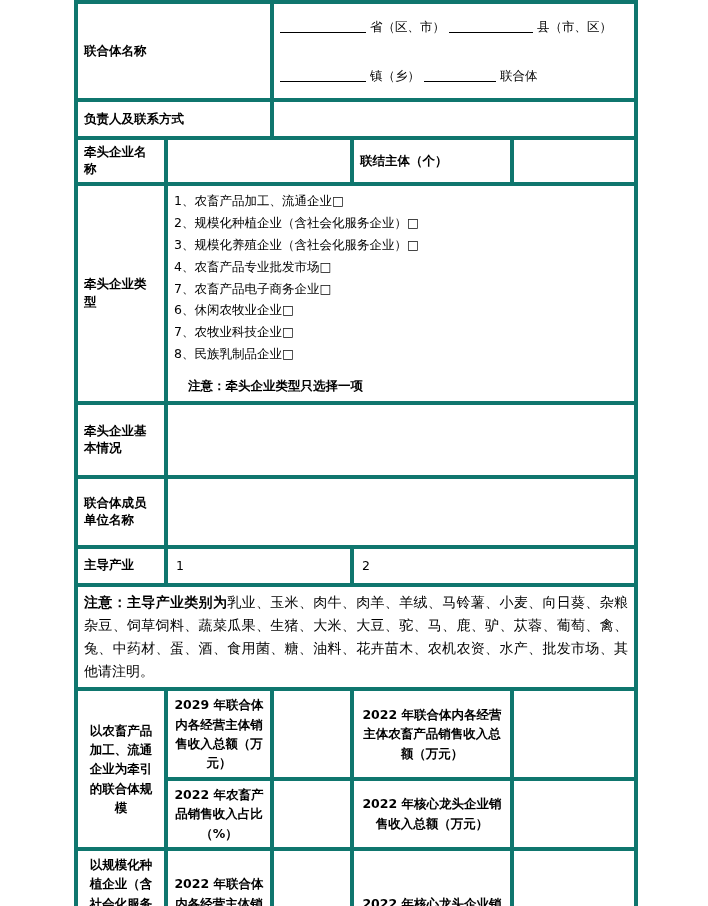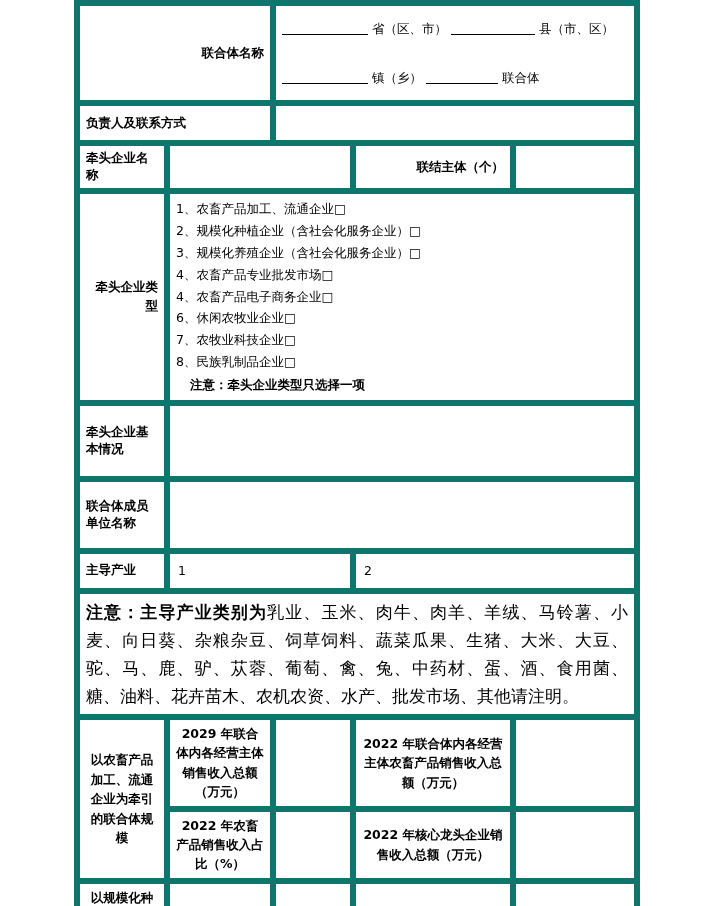--- a/index.html
+++ b/index.html
@@ -32,26 +32,26 @@
     font-family: "DejaVu Sans", "Liberation Sans", sans-serif;
   }
   table.form {
     width: 560px;
     border-collapse: collapse;
     table-layout: fixed;
     font-size: 12.5px;
     font-family: "DejaVu Sans", "Liberation Sans", sans-serif;
   }
   table.form td {
-    border: 6px solid #0f766e;
+    border: 4px solid #0f766e;
     padding: 4px 6px;
     vertical-align: middle;
   }
   .lbl {
-    text-align: right;
+    text-align: left;
     font-weight: bold;
     line-height: 1.5;
   }
   .lbl-left {
     text-align: left;
     font-weight: bold;
     padding-left: 8px;
   }
   .cell-name {
     line-height: 2.5;
@@ -69,24 +69,24 @@
   .ul.short { min-width: 72px; }
   .ul.mid { min-width: 84px; }
   .types {
     line-height: 1.75;
     padding: 7px 6px 7px 10px;
     font-size: 12.5px;
   }
   .types .note {
     font-weight: bold;
     padding-left: 14px;
-    margin-top: 1px;
+    margin-top: 10px;
   }
   .note-row {
-    font-size: 17px;
+    font-size: 14px;
     line-height: 1.65;
     padding: 6px 8px 6px 8px;
     text-align: justify;
   }
   .note-row b { font-weight: bold; }
   .sub-label {
     text-align: center;
     font-weight: bold;
     line-height: 1.55;
     font-size: 12.5px;
@@ -147,21 +147,21 @@
       <td class="blank"></td>
     </tr>
 
     <tr>
       <td class="lbl">牵头企业类型</td>
       <td class="types" colspan="4">
         <div>1、农畜产品加工、流通企业□</div>
         <div>2、规模化种植企业（含社会化服务企业）□</div>
         <div>3、规模化养殖企业（含社会化服务企业）□</div>
         <div>4、农畜产品专业批发市场□</div>
-        <div>4、农畜产品电子商务企业□</div>
+        <div>7、农畜产品电子商务企业□</div>
         <div>6、休闲农牧业企业□</div>
         <div>7、农牧业科技企业□</div>
         <div>8、民族乳制品企业□</div>
         <div class="note">注意：牵头企业类型只选择一项</div>
       </td>
     </tr>
 
     <tr>
       <td class="lbl-left h-basic">牵头企业基本情况</td>
       <td class="blank" colspan="4"></td>

